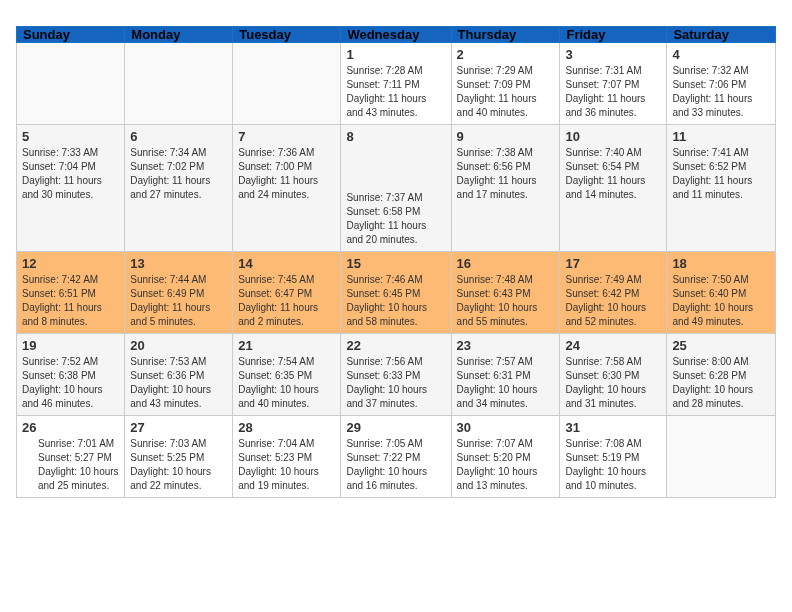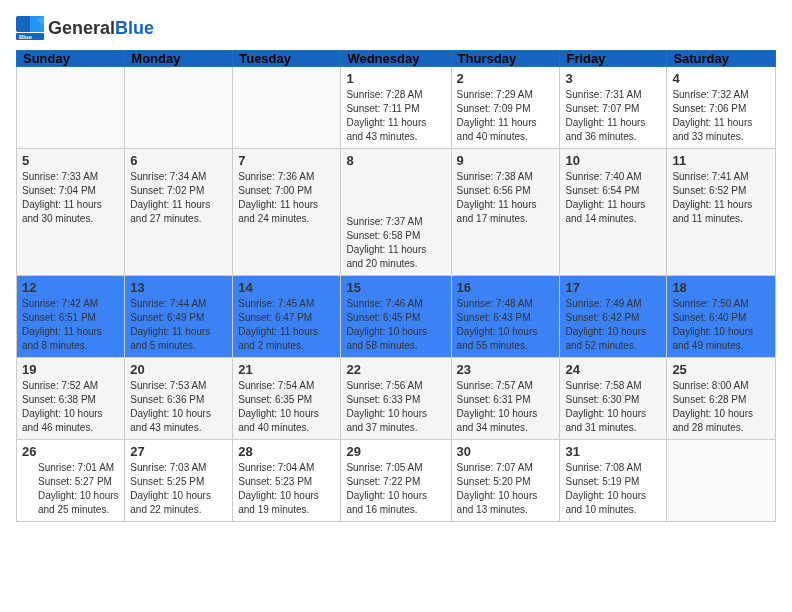--- a/index.html
+++ b/index.html
@@ -71,32 +71,20 @@
       line-height: 1.4;
     }
     .empty-cell {
       background: #f9f9f9;
     }
   </style>
 </head>
 <body>
 
 <div class="header-area">
-  <div class="logo">
-    <svg class="logo-icon" viewBox="0 0 28 24" xmlns="http://www.w3.org/2000/svg">
-      <rect x="0" y="0" width="28" height="16" rx="2" fill="#1565c0"></rect>
-      <polygon points="14,0 28,0 28,16 14,16" fill="#2196f3"></polygon>
-      <polygon points="20,4 28,0 28,10" fill="#42a5f5"></polygon>
-      <rect x="0" y="17" width="28" height="7" rx="1" fill="#1565c0"></rect>
-      <text x="3" y="23" font-size="6" fill="white" font-family="Arial" font-weight="bold">Blue</text>
-    </svg>
-    <div>
-      <span style="font-size:18px;font-weight:bold;color:#333;">General</span><span style="font-size:18px;font-weight:bold;color:#1565c0;">Blue</span>
-    </div>
-  </div>
   <div class="title-area">
   </div>
 </div>
 
 <table class="calendar">
   <thead>
     <tr>
     <th>Sunday</th>
         <th>Monday</th>
         <th>Tuesday</th>
@@ -184,21 +172,21 @@
 and 14 minutes.</div>
         </td>
         <td>
           <span class="day-number">11</span>
           <div class="day-info" style="white-space: pre-line;">Sunrise: 7:41 AM
 Sunset: 6:52 PM
 Daylight: 11 hours
 and 11 minutes.</div>
         </td>
       </tr>
-      <tr style="background: #3b82f6;">
+      <tr style="background: #fdba74;">
         <td>
           <span class="day-number">12</span>
           <div class="day-info" style="white-space: pre-line;">Sunrise: 7:42 AM
 Sunset: 6:51 PM
 Daylight: 11 hours
 and 8 minutes.</div>
         </td>
         <td>
           <span class="day-number">13</span>
           <div class="day-info" style="white-space: pre-line;">Sunrise: 7:44 AM

